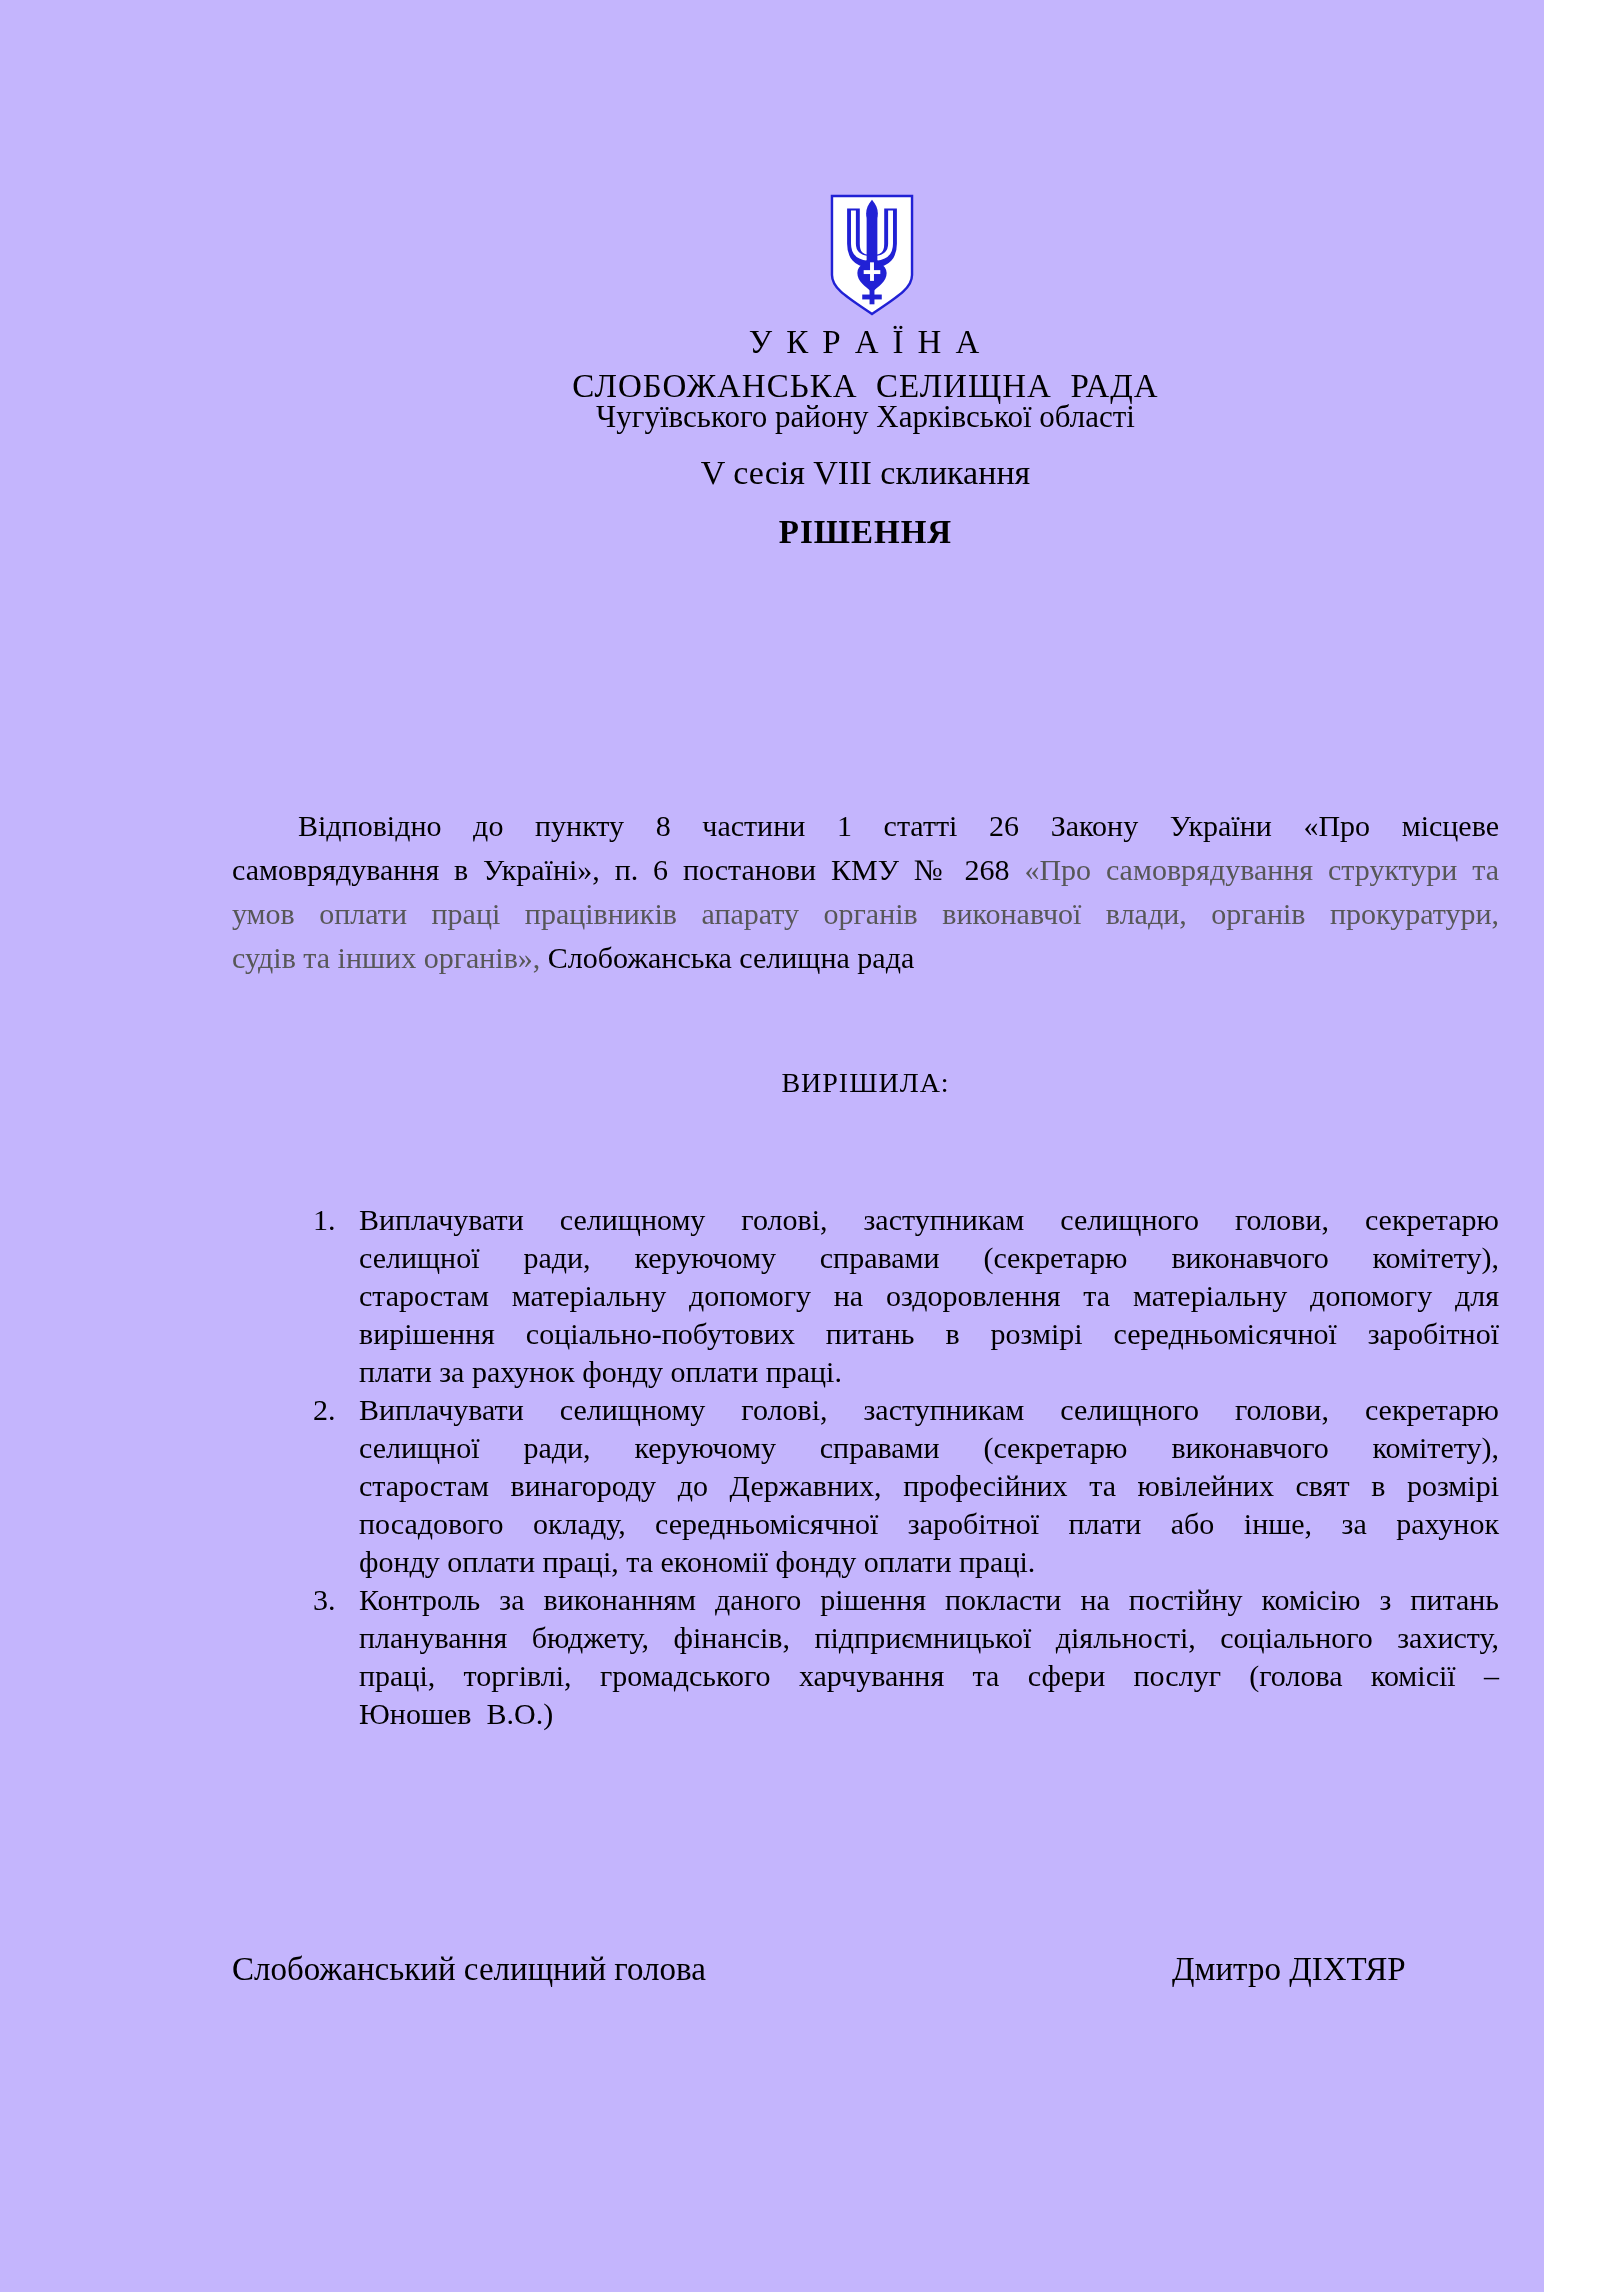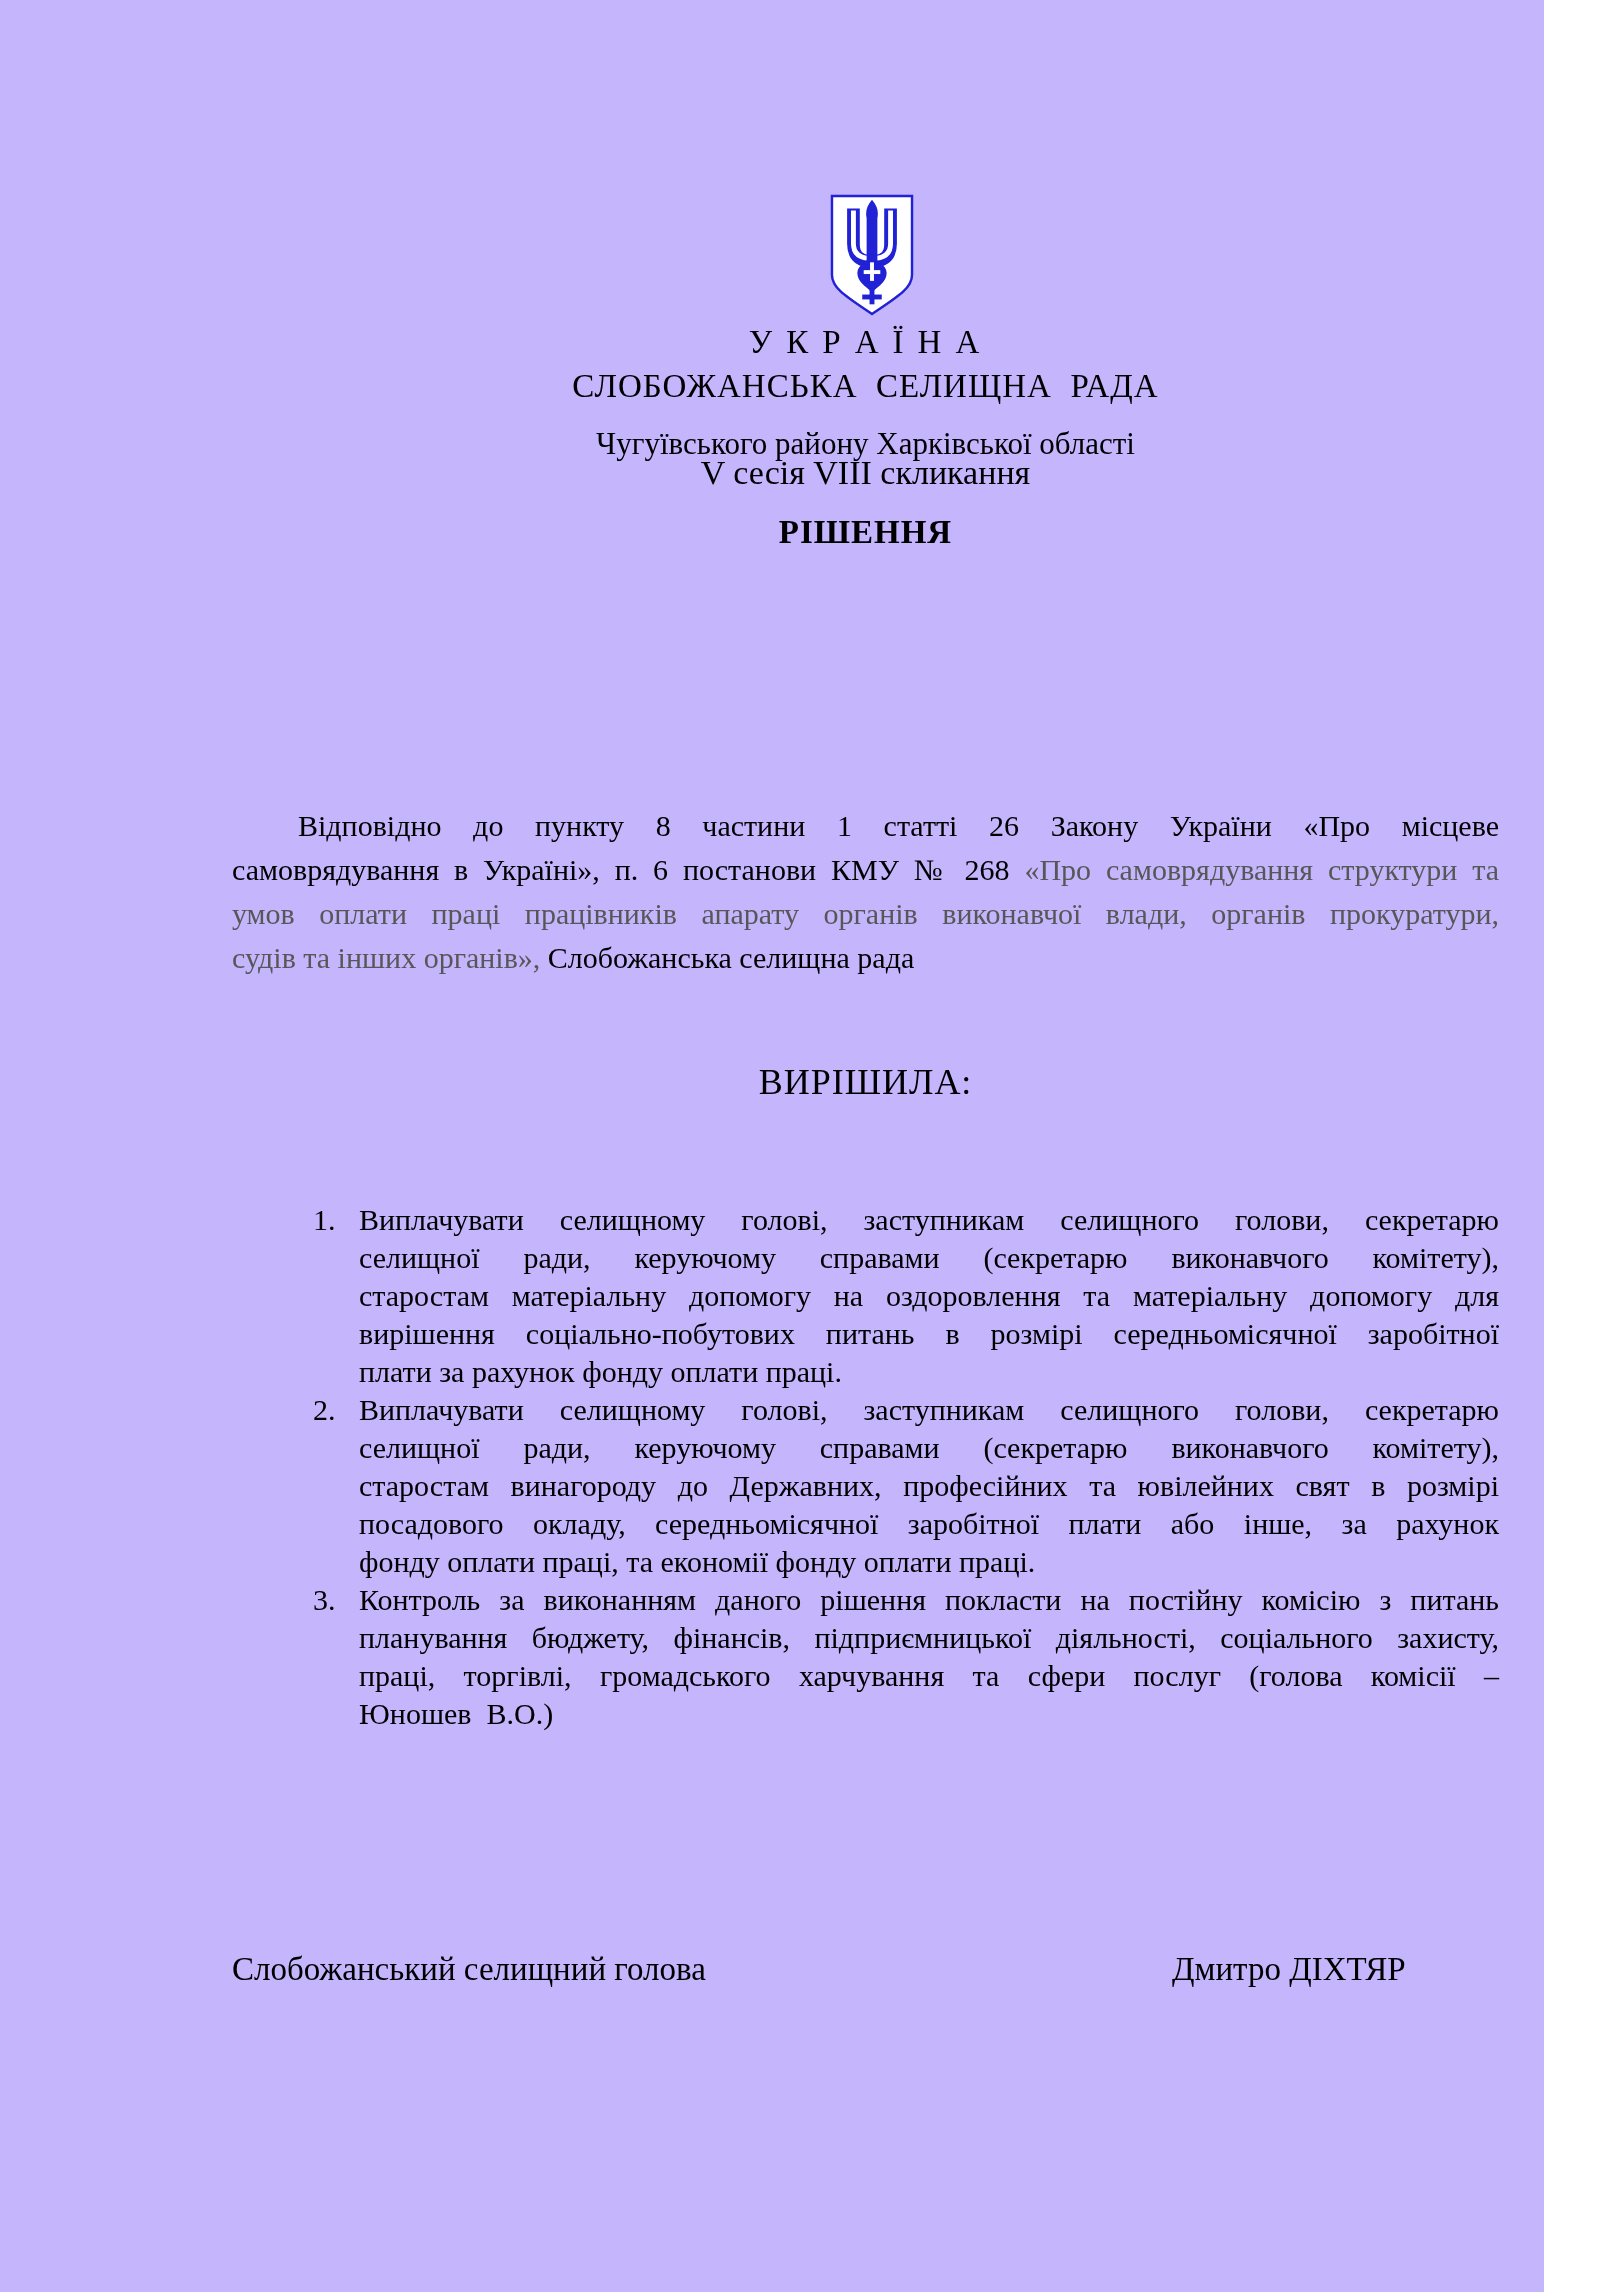--- a/index.html
+++ b/index.html
@@ -13,38 +13,38 @@
     overflow:hidden;
   }
   .abs{position:absolute;}
   .content{position:absolute;left:232px;top:0;width:1267px;height:100%;}
   .center{text-align:center;}
   .pre{white-space:pre;}
   
   .emblem{left:828px;top:193px;width:88px;height:124px;}
   .country{left:0;top:323px;width:100%;font-size:33px;line-height:39px;letter-spacing:2.9px;}
   .council{left:0;top:364px;width:100%;font-size:33px;line-height:45px;letter-spacing:1px;}
-  .district{left:0;top:422px;width:100%;font-size:31px;line-height:43px;}
+  .district{left:0;top:395px;width:100%;font-size:31px;line-height:43px;}
   .session{left:0;top:452px;width:100%;font-size:34px;line-height:41px;}
   .decision-heading{left:0;top:510px;width:100%;font-size:33px;line-height:45px;font-weight:bold;letter-spacing:1px;}
   
   .date-row{left:0;top:589px;width:100%;font-size:31px;line-height:43px;}
   .u{border-bottom:2.9px solid #000;}
   .doc-number{position:absolute;left:980px;top:0;}
   
   .subject{left:0;top:653px;width:100%;font-size:36px;font-weight:bold;line-height:43px;}
   .subject .l2{margin-top:23.5px;}
   
   .preamble{left:0;top:804px;width:100%;font-size:30px;line-height:44px;}
   .jline{text-align:justify;text-align-last:justify;}
   .lline{text-align:left;white-space:pre;}
   .indent1{padding-left:66px;}
   .gray{color:#575757;}
   
-  .resolved{left:0;top:1061px;width:100%;font-size:36px;line-height:43px;letter-spacing:1px;}
+  .resolved{left:0;top:1061px;width:100%;font-size:28px;line-height:43px;letter-spacing:1px;}
   
   .list{left:127px;top:1201px;width:1140px;font-size:30px;line-height:38px;}
   .item{position:relative;}
   .num{position:absolute;left:-46px;top:0;}
   
   .signature{left:0;top:1949px;width:100%;font-size:33px;line-height:41px;}
   .sig-right{position:absolute;left:940px;top:0;}
   svg{display:block;}
 </style>
 </head>

